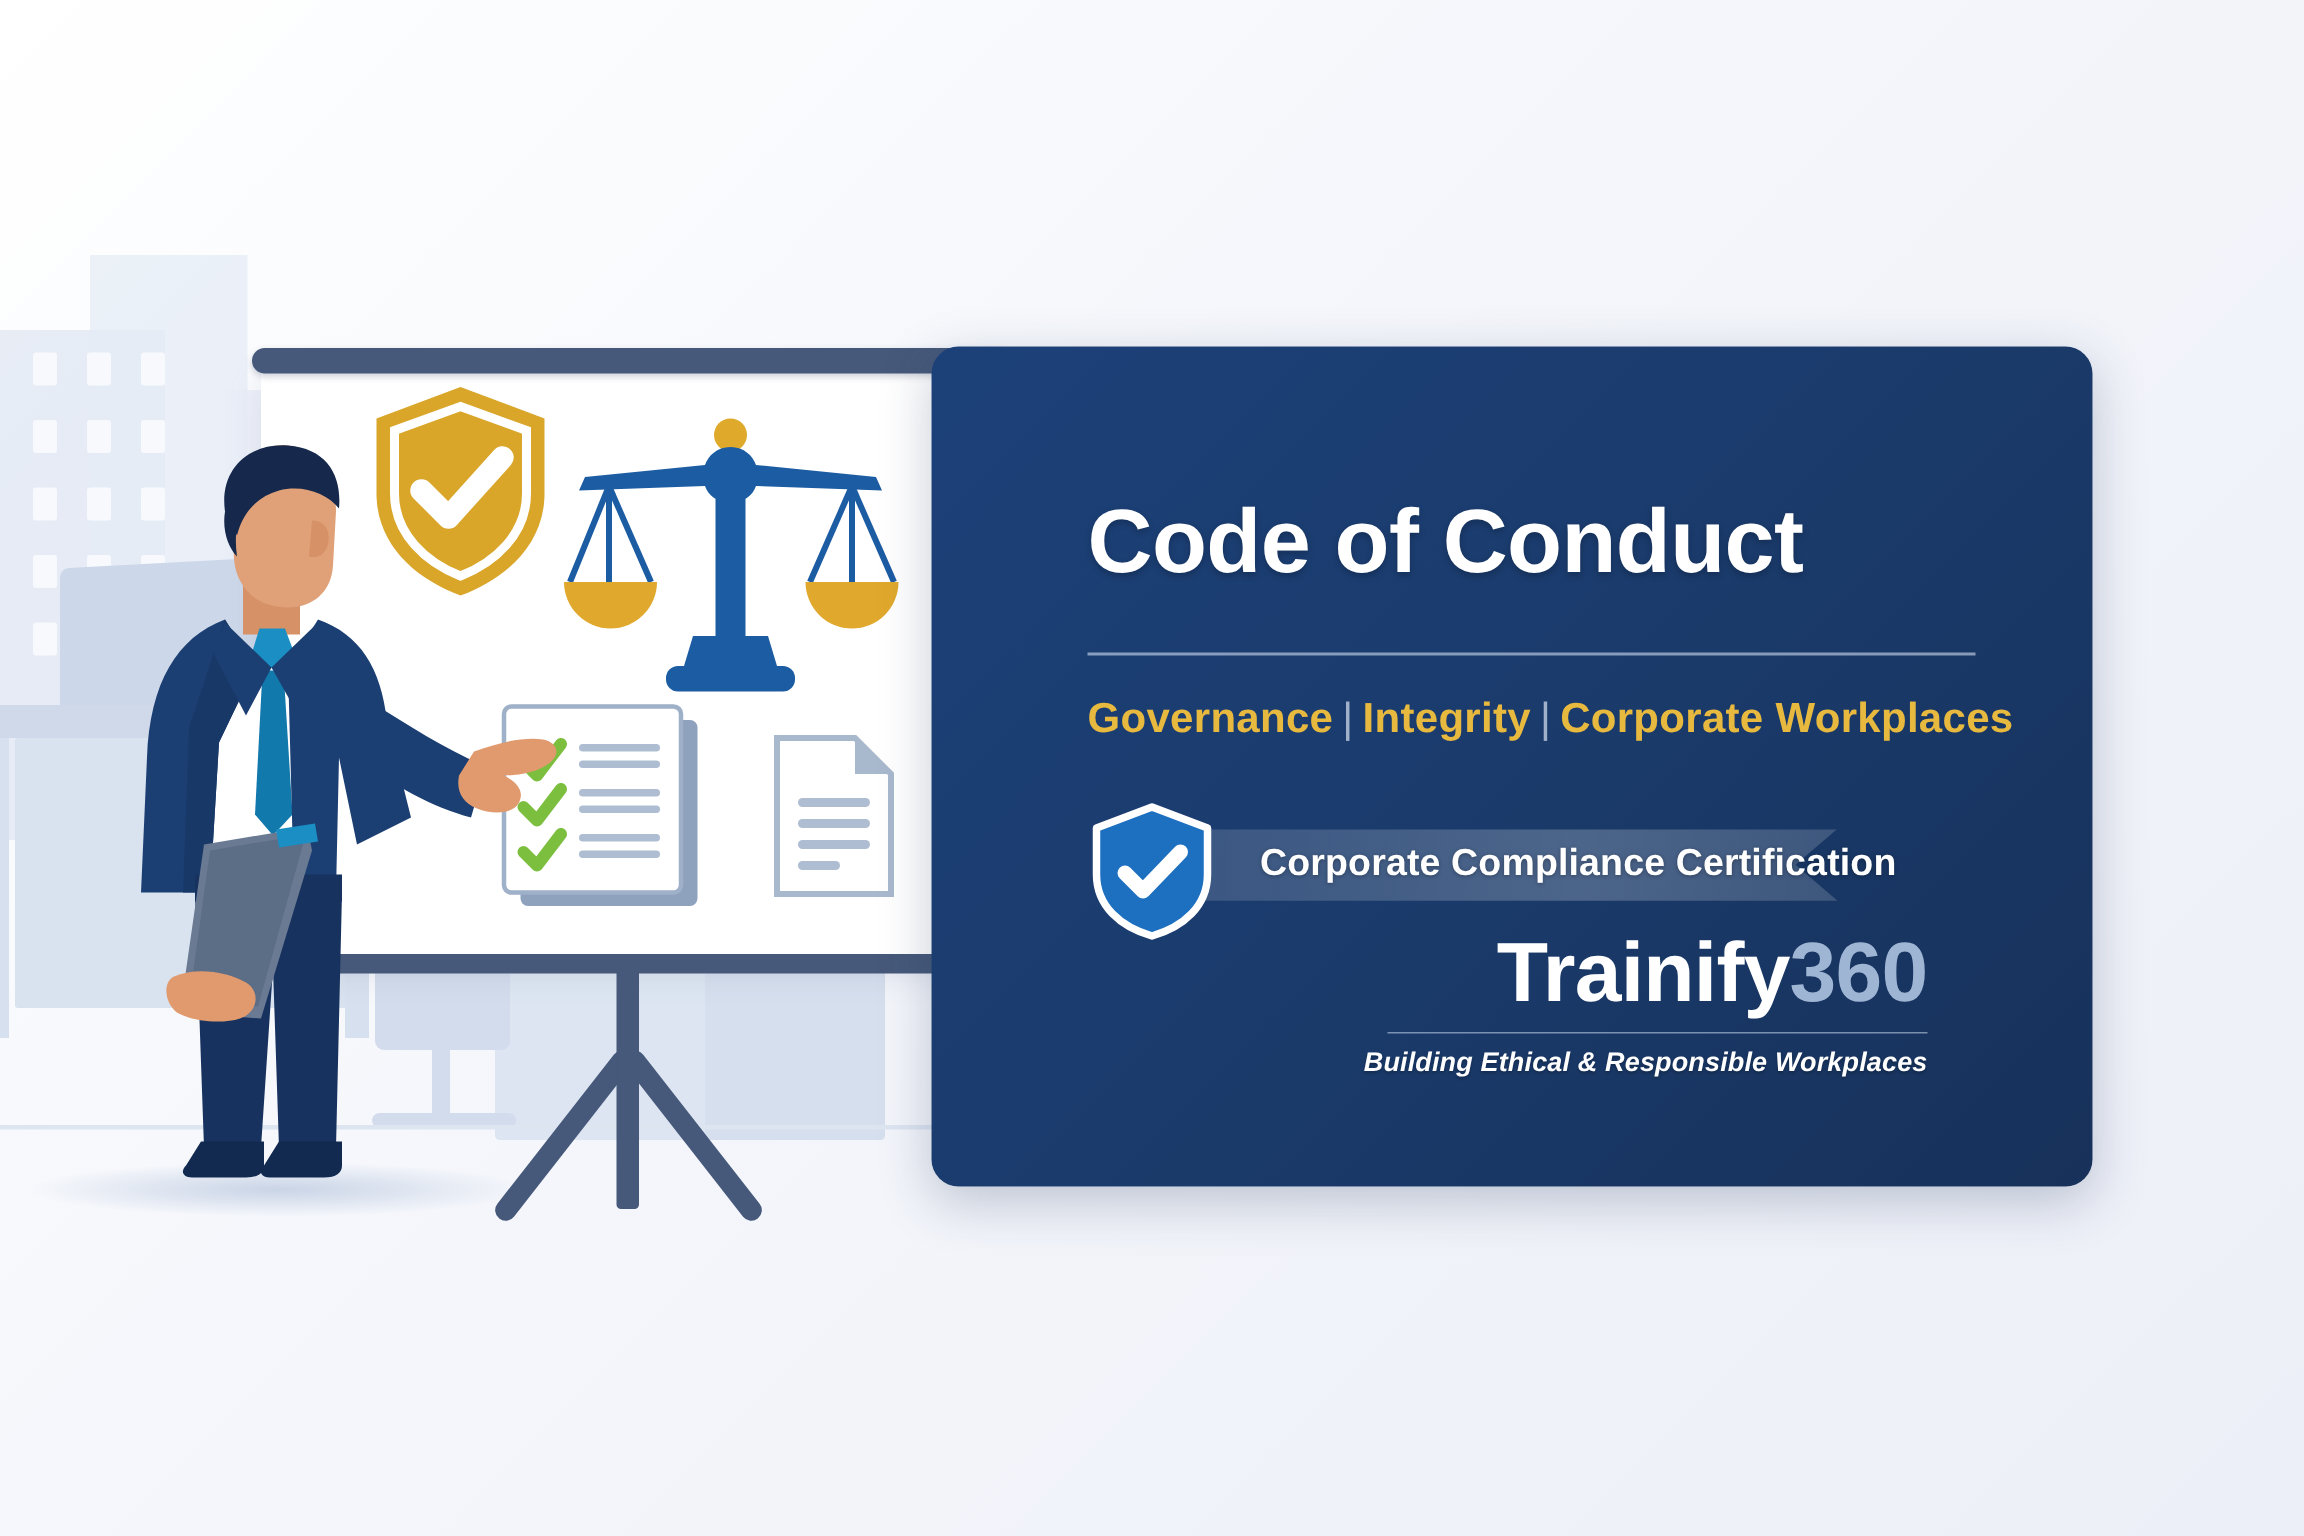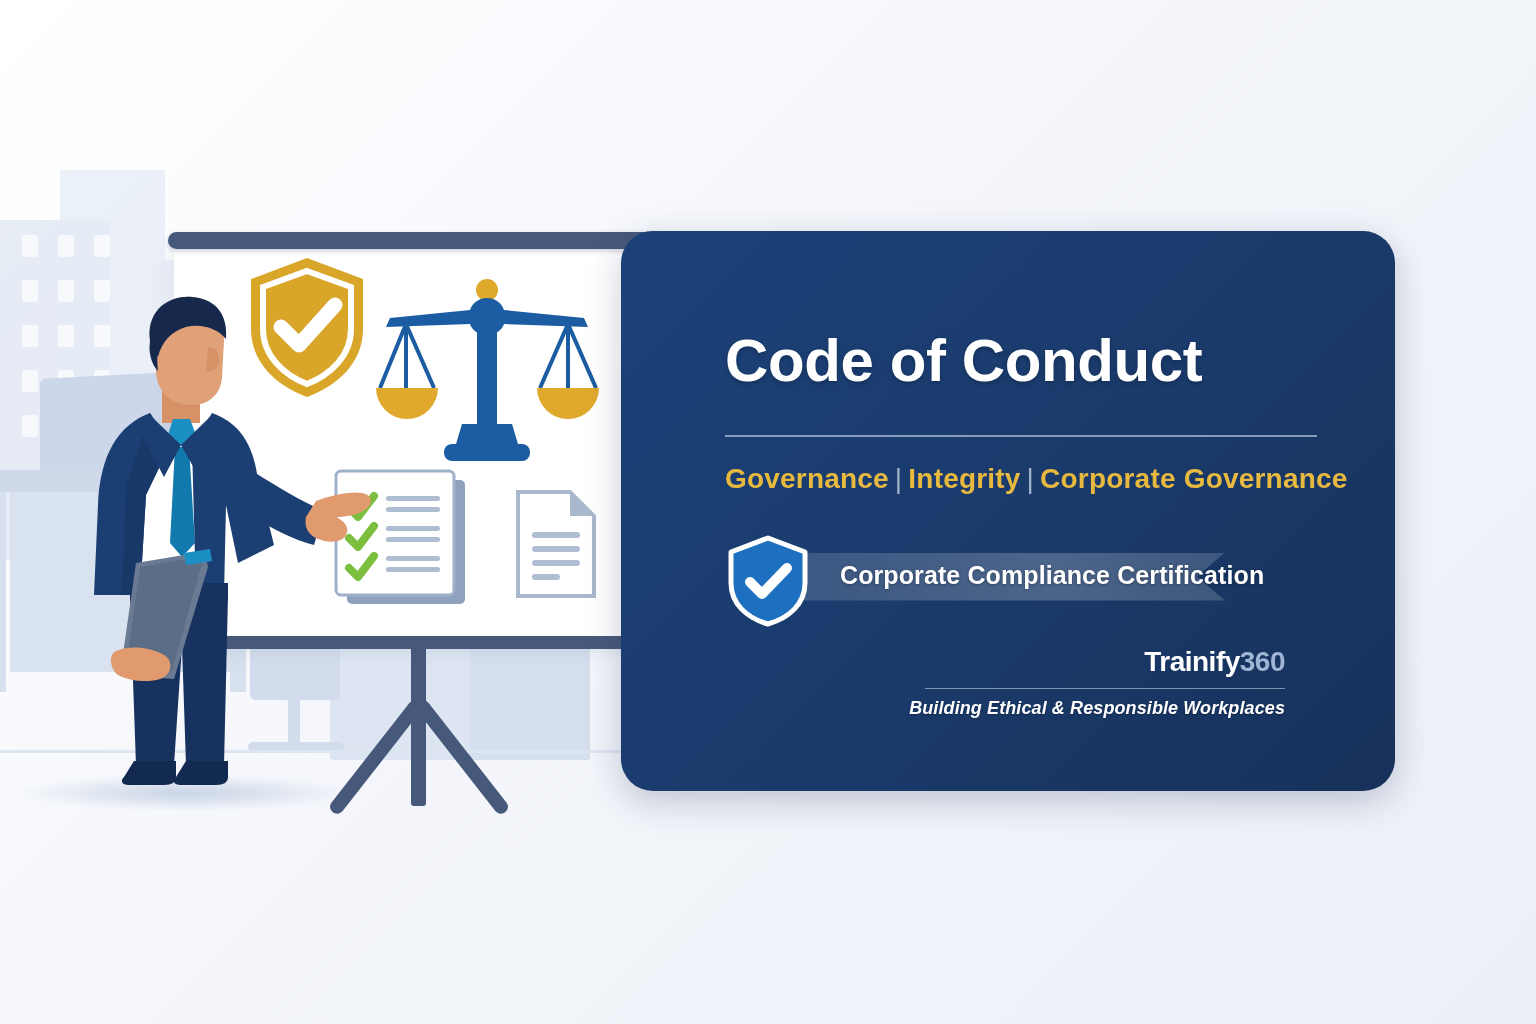--- a/index.html
+++ b/index.html
@@ -207,21 +207,21 @@
     left: 78px; top: 295px;
     width: 300px; height: 500px;
   }
 
   
   .panel {
     position: absolute;
     left: 621px; top: 231px;
     width: 774px; height: 560px;
     background: linear-gradient(135deg, #1c4179 0%, #1a3a6a 55%, #17315a 100%);
-    border-radius: 32px;
+    border-radius: 18px;
     box-shadow: 0 10px 34px rgba(30,50,90,.25);
   }
   .panel-inner {
     position: absolute;
     left: 104px;
     top: 56px;
     right: 74px;
     bottom: 34px;
   }
   .title {
@@ -286,21 +286,21 @@
   }
 
   
   .logo-block {
     position: absolute;
     right: 36px;
     bottom: 38px;
     text-align: right;
   }
   .logo-text {
-    font-size: 28px;
+    font-size: 56px;
     font-weight: bold;
     letter-spacing: -0.5px;
     line-height: 1;
     white-space: nowrap;
   }
   .logo-main { color: #ffffff; }
   .logo-suffix { color: #9fb5d4; font-weight: 600; }
   .logo-rule {
     margin: 12px 0 9px auto;
     width: 360px;
@@ -458,21 +458,21 @@
   <div class="panel">
     <div class="panel-inner">
 
       <h1 class="title">
         <span class="title-line">Code of Conduct</span>
       </h1>
 
       <div class="divider"></div>
 
       <div class="subtitle">
-        <span>Governance</span><span class="sep">|</span><span>Integrity</span><span class="sep">|</span><span>Corporate Governance</span>
+        <span>Governance</span><span class="sep">|</span><span>Integrity</span><span class="sep">|</span><span>Corporate Workplaces</span>
       </div>
 
       <div class="badge">
         <div class="badge-ribbon"></div>
         <svg class="badge-shield" viewBox="0 0 86 92">
           <path d="M43 3 L80 17 V48 C80 69 64 83 43 89 C22 83 6 69 6 48 V17 Z" fill="#1d6fc0" stroke="#ffffff" stroke-width="5" stroke-linejoin="round"></path>
           <path d="M25 47 L37 59 L62 33" fill="none" stroke="#ffffff" stroke-width="10" stroke-linecap="round" stroke-linejoin="round"></path>
         </svg>
         <div class="badge-text">Corporate Compliance Certification</div>
       </div>

